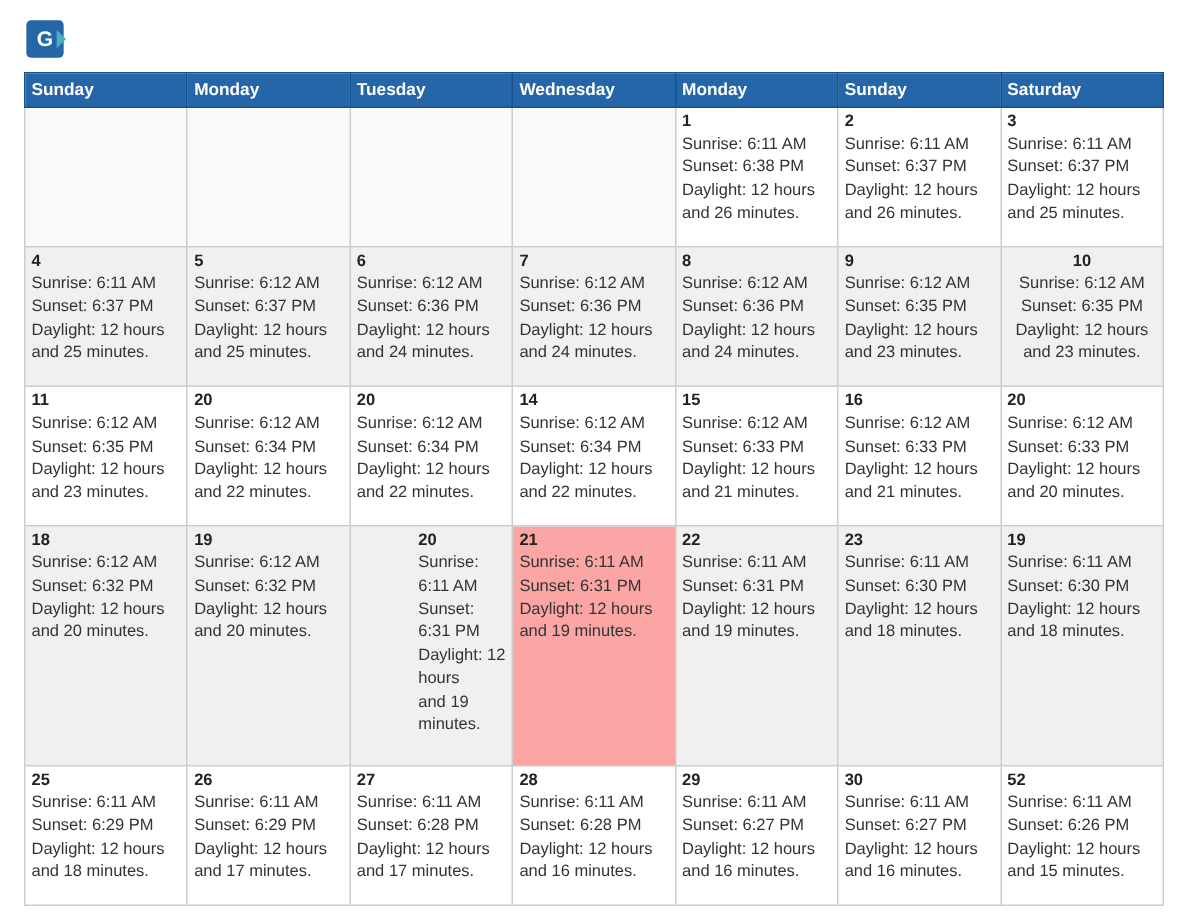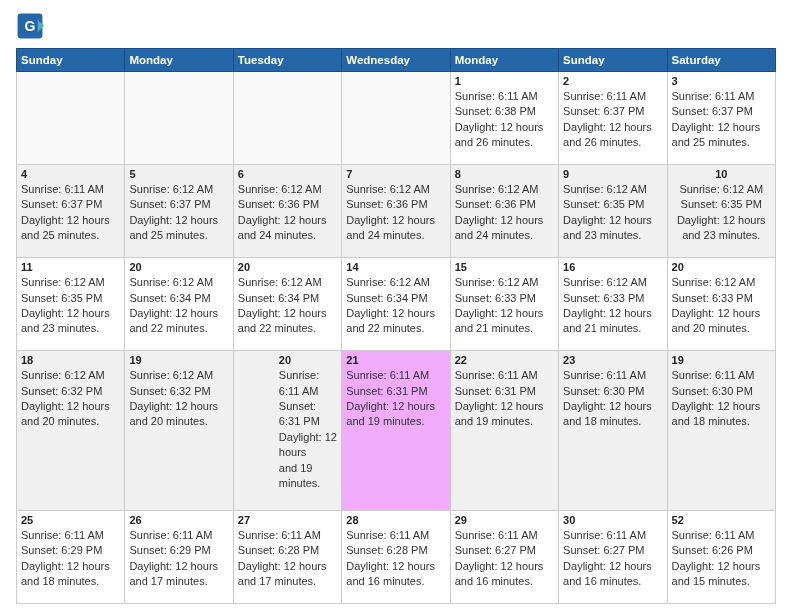--- a/index.html
+++ b/index.html
@@ -277,21 +277,21 @@
 Daylight: 12 hours
 and 20 minutes.</div>
           </td>
           <td style="background: rgb(240, 240, 240); padding-left: 45px;">
             <span class="day-num">20</span>
             <div class="day-info" style="white-space: pre-line;">Sunrise: 6:11 AM
 Sunset: 6:31 PM
 Daylight: 12 hours
 and 19 minutes.</div>
           </td>
-          <td style="background: #f0abfc;">
+          <td style="background: #fca5a5;">
             <span class="day-num">21</span>
             <div class="day-info" style="white-space: pre-line;">Sunrise: 6:11 AM
 Sunset: 6:31 PM
 Daylight: 12 hours
 and 19 minutes.</div>
           </td>
           <td style="background: rgb(240, 240, 240);">
             <span class="day-num">22</span>
             <div class="day-info" style="white-space: pre-line;">Sunrise: 6:11 AM
 Sunset: 6:31 PM

